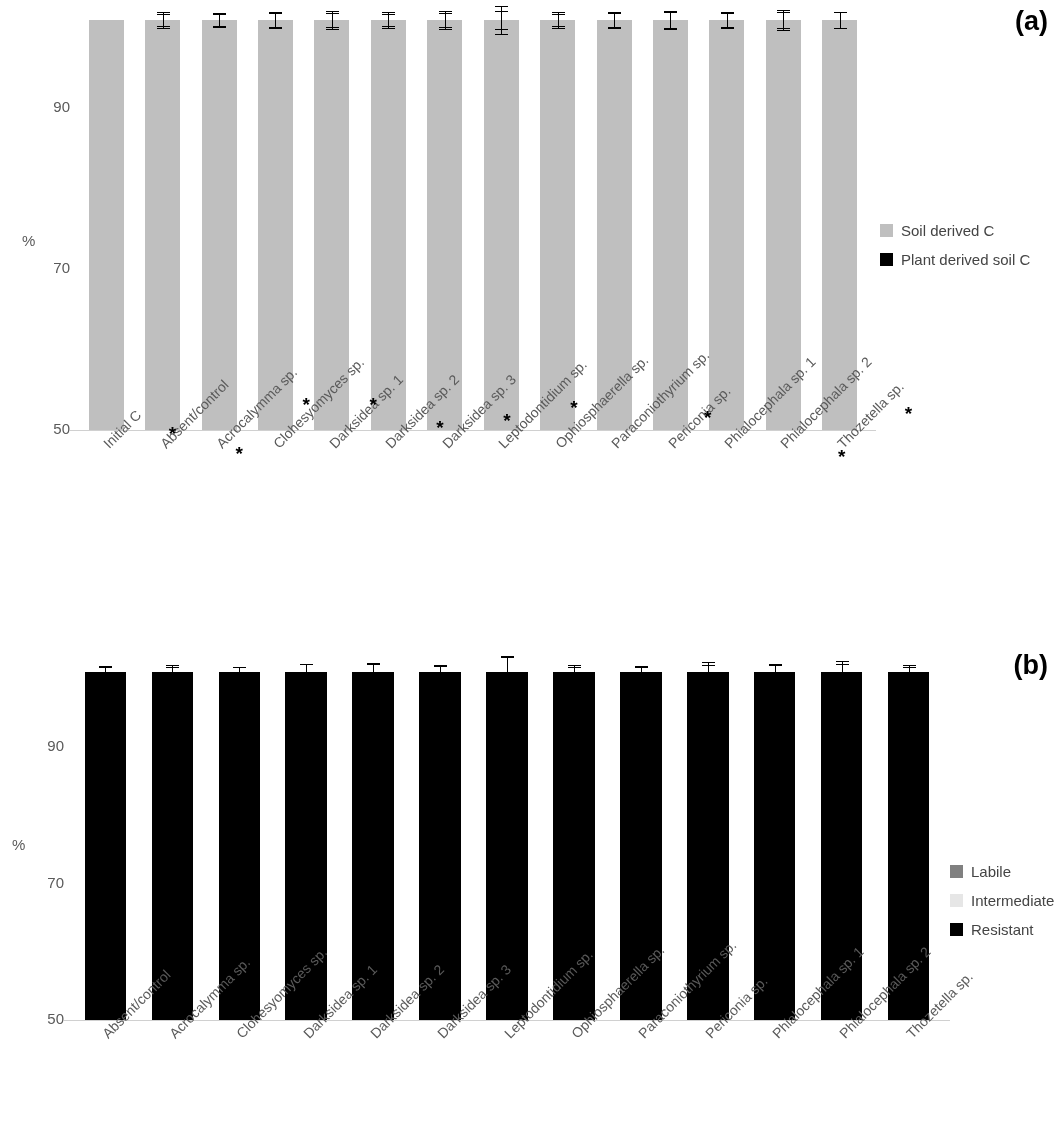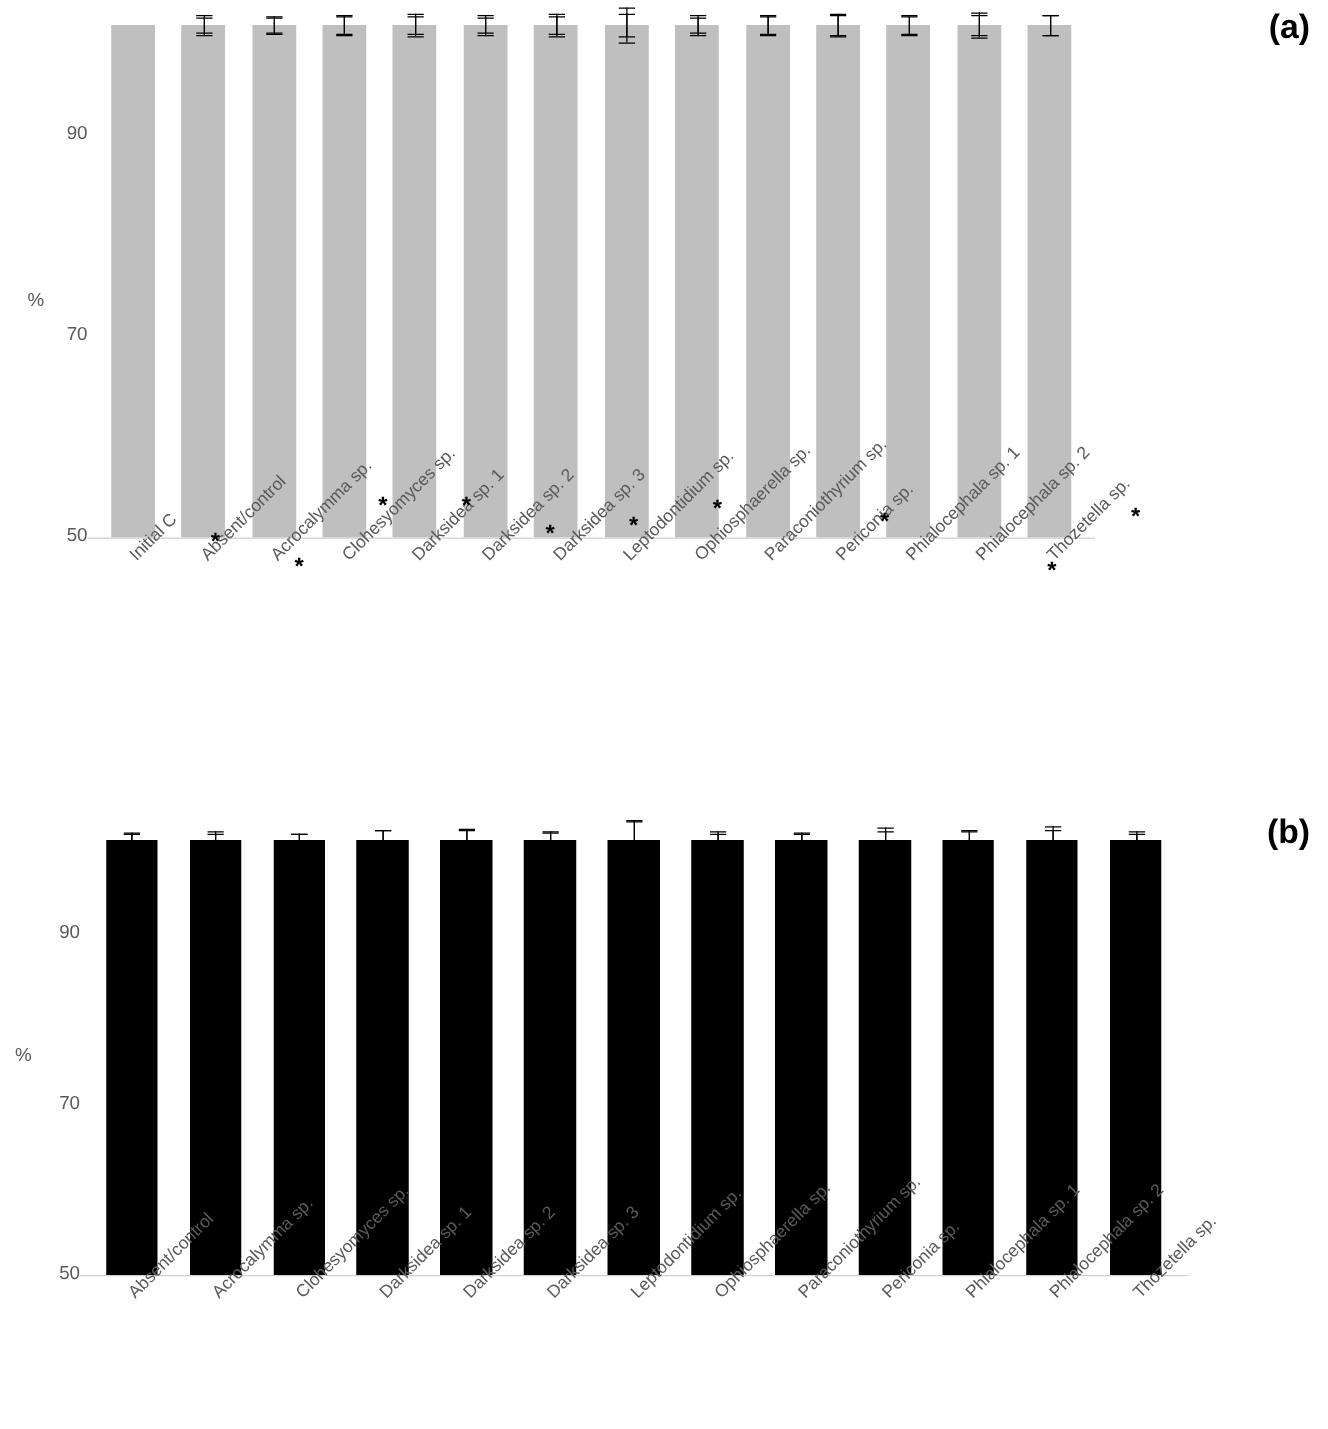--- a/index.html
+++ b/index.html
@@ -238,20 +238,30 @@
         <div class="seg" style="background: rgb(191, 191, 191); bottom: 0px; height: 410px;"></div>
         <div class="errbar" style="top: -8.03922px; height: 16.0784px;"></div>
         <div class="errcap" style="top: -8.03922px;"></div>
         <div class="errcap" style="top: 8.03922px;"></div>
         <div class="errbar" style="top: -8.03922px; height: 16.0784px;"></div>
         <div class="errcap" style="top: -8.03922px;"></div>
         <div class="errcap" style="top: 8.03922px;"></div>
       </div>
     </div>
 
+  <div class="legend" style="left:880px; top:222px;">
+    <div class="legend-row">
+      <span class="legend-swatch" style="background:#bfbfbf;"></span>
+      <span>Soil derived C</span>
+    </div>
+    <div class="legend-row">
+      <span class="legend-swatch" style="background:#000000;"></span>
+      <span>Plant derived soil C</span>
+    </div>
+  </div>
 <div class="ytick" style="left: 30px; top: 420px;">50</div>
     <div class="ytick" style="left: 30px; top: 259.216px;">70</div>
     <div class="ytick" style="left: 30px; top: 98.4314px;">90</div>
     <div class="axis-line" style="left: 70px; top: 430px; width: 806px;"></div>
     <div class="xlabel" style="left: 100.214px; top: 440px;">Initial C</div>
     <div class="xlabel" style="left: 156.643px; top: 440px;">Absent/control</div>
     <div class="xlabel" style="left: 213.071px; top: 440px;">Acrocalymma sp.</div>
     <div class="xlabel" style="left: 269.5px; top: 440px;">Clohesyomyces sp.</div>
     <div class="xlabel" style="left: 325.929px; top: 440px;">Darksidea sp. 1</div>
     <div class="xlabel" style="left: 382.357px; top: 440px;">Darksidea sp. 2</div>
@@ -398,20 +408,34 @@
         <div class="errcap" style="top: -6.82353px;"></div>
         <div class="errcap" style="top: 6.82353px;"></div>
         <div class="errbar" style="top: -4.77647px; height: 9.55294px;"></div>
         <div class="errcap" style="top: -4.77647px;"></div>
         <div class="errcap" style="top: 4.77647px;"></div>
         <div class="marker" style="top: -268.188px;">*</div>
         <div class="marker white" style="top: -198.541px;">‡</div>
       </div>
     </div>
 
+  <div class="legend" style="left:950px; top:243px;">
+    <div class="legend-row">
+      <span class="legend-swatch" style="background:#808080;"></span>
+      <span>Labile</span>
+    </div>
+    <div class="legend-row">
+      <span class="legend-swatch" style="background:#e6e6e6;"></span>
+      <span>Intermediate</span>
+    </div>
+    <div class="legend-row">
+      <span class="legend-swatch" style="background:#000000;"></span>
+      <span>Resistant</span>
+    </div>
+  </div>
 <div class="ytick" style="left: 24px; top: 390px;">50</div>
     <div class="ytick" style="left: 24px; top: 253.529px;">70</div>
     <div class="ytick" style="left: 24px; top: 117.059px;">90</div>
     <div class="axis-line" style="left: 64px; top: 400px; width: 886px;"></div>
     <div class="xlabel" style="left: 99.4615px; top: 410px;">Absent/control</div>
     <div class="xlabel" style="left: 166.385px; top: 410px;">Acrocalymma sp.</div>
     <div class="xlabel" style="left: 233.308px; top: 410px;">Clohesyomyces sp.</div>
     <div class="xlabel" style="left: 300.231px; top: 410px;">Darksidea sp. 1</div>
     <div class="xlabel" style="left: 367.154px; top: 410px;">Darksidea sp. 2</div>
     <div class="xlabel" style="left: 434.077px; top: 410px;">Darksidea sp. 3</div>

